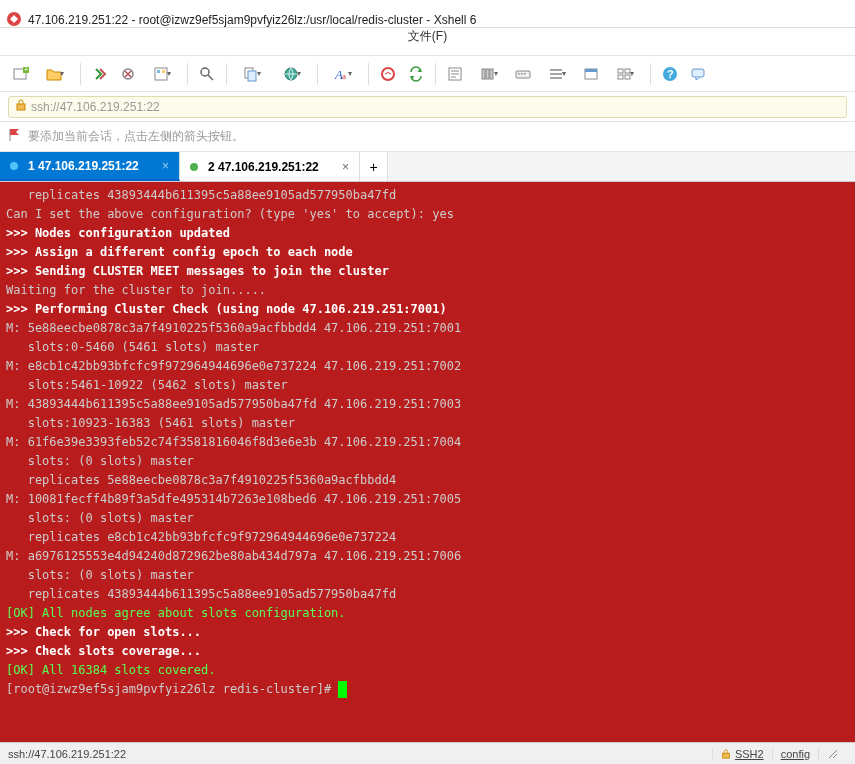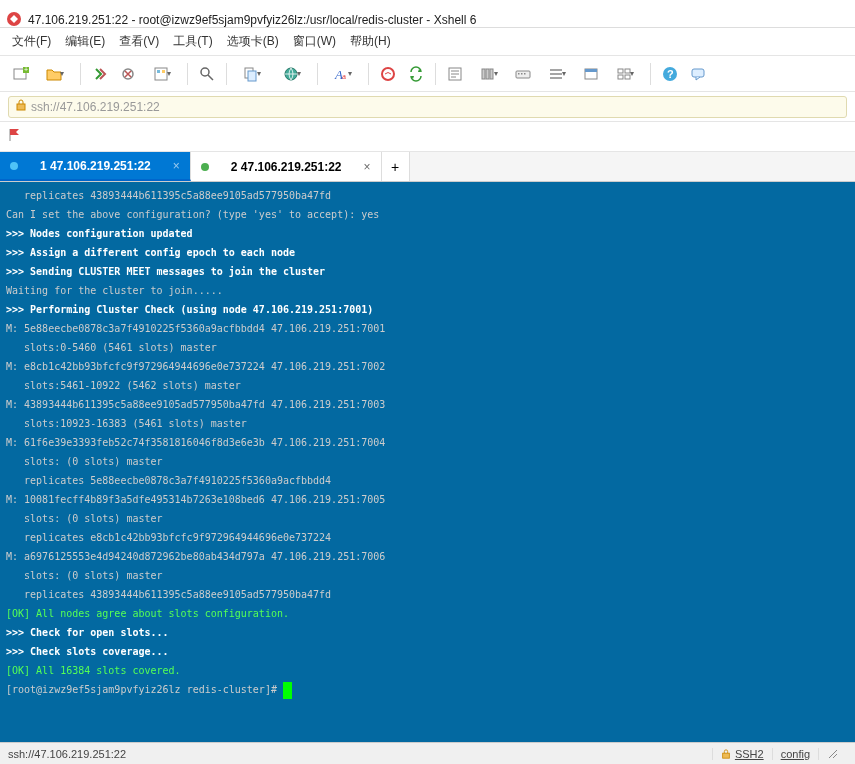--- a/index.html
+++ b/index.html
@@ -1,39 +1,39 @@
 <!DOCTYPE html>
 <html><head>
 <meta charset="utf-8">
 <style>
 * { margin: 0; padding: 0; box-sizing: border-box; }
 body { font-family: "Microsoft YaHei", Tahoma, sans-serif; font-size: 12px; background: #f0f0f0; width: 855px; height: 764px; overflow: hidden; display: flex; flex-direction: column; }
 .titlebar { height: 28px; background: #fff; border-bottom: 1px solid #ddd; display: flex; align-items: flex-end; padding: 0 6px; gap: 6px; }
 .titlebar .icon { width: 16px; height: 16px; }
 .titlebar-text { font-size: 12px; color: #222; }
-.menubar { height: 28px; background: #fff; border-bottom: 1px solid #e5e5e5; display: flex; align-items: center; padding: 0 12px; gap: 14px; }
+.menubar { height: 28px; background: #fff; border-bottom: 1px solid #e5e5e5; display: flex; align-items: center; padding: 0 12px; gap: 14px; flex-direction: column; }
 .menu-item { cursor: pointer; color: #333; }
 .toolbar { height: 36px; background: #fff; border-bottom: 1px solid #e5e5e5; display: flex; align-items: center; padding: 0 8px; gap: 2px; }
 .tool-btn { width: 26px; height: 26px; display: flex; align-items: center; justify-content: center; cursor: pointer; border-radius: 2px; }
 .tool-btn.wide { width: 38px; }
 .tool-sep { width: 1px; height: 22px; background: #ddd; margin: 0 4px; }
 .addrbar { height: 30px; background: #fff; border-bottom: 1px solid #e5e5e5; display: flex; align-items: center; padding: 0 8px; }
 .addr-box { flex: 1; height: 22px; border: 1px solid #e0dab0; background: #fdfbeb; border-radius: 3px; display: flex; align-items: center; padding: 0 6px; gap: 4px; }
 .addr-text { color: #999; font-size: 12px; }
 .hintbar { height: 30px; background: #fff; border-bottom: 1px solid #e5e5e5; display: flex; align-items: center; padding: 0 8px; gap: 6px; color: #999; }
 .tabbar { height: 30px; background: #f5f5f5; border-bottom: 1px solid #ccc; display: flex; align-items: stretch; }
-.tab { display: flex; align-items: center; padding: 0 10px; gap: 22px; cursor: pointer; border-right: 1px solid #ddd; min-width: 180px; background: #fff; }
+.tab { display: flex; align-items: center; padding: 0 10px; gap: 10px; cursor: pointer; border-right: 1px solid #ddd; min-width: 180px; background: #fff; }
 .tab.active { background: #0078d4; color: #fff; border-bottom: 2px solid #0066cc; }
 .tab .dot { width: 8px; height: 8px; border-radius: 50%; }
 .tab.active .dot { background: #4fc3f7; }
 .tab .dot.green { background: #4caf50; }
 .tab-label { font-weight: bold; }
 .tab-close { margin-left: auto; opacity: 0.6; cursor: pointer; }
 .tab-add { width: 28px; display: flex; align-items: center; justify-content: center; cursor: pointer; background: #fff; border-right: 1px solid #ddd; font-size: 14px; }
-.terminal { flex: 1; background: #0369a1; color: #ccc; font-family: Consolas, monospace; font-size: 10px; padding: 4px 6px; overflow: hidden; white-space: pre; line-height: 19px; }
+.terminal { flex: 1; background: #b91c1c; color: #ccc; font-family: Consolas, monospace; font-size: 12px; padding: 4px 6px; overflow: hidden; white-space: pre; line-height: 19px; }
 .terminal .bold { font-weight: bold; color: #fff; }
 .terminal .green { color: #5f5; }
 .cursor { display: inline-block; width: 9px; height: 17px; background: #0f0; vertical-align: middle; }
 .statusbar { height: 22px; background: #f0f0f0; border-top: 1px solid #ccc; display: flex; align-items: center; padding: 0 8px; font-size: 11px; color: #444; }
 .statusbar .spacer { flex: 1; }
 .statusbar .cell { padding: 0 8px; border-left: 1px solid #ddd; display: flex; align-items: center; gap: 4px; text-decoration: underline; }
 .lock-icon { width: 10px; height: 10px; }
 .dropdown-arrow { font-size: 8px; color: #666; margin-left: -2px; }
 </style>
 </head>
@@ -206,20 +206,21 @@
         </svg></span>
     <span class="addr-text">ssh://47.106.219.251:22</span>
   </div>
 </div>
 
 <div class="hintbar">
   <span><svg width="14" height="14">
         <path d="M2 1 L2 13" stroke="#888"></path>
         <path d="M2 1 L11 1 L8 4 L11 7 L2 7 Z" fill="#d44"></path>
       </svg></span>
+  <span>要添加当前会话，点击左侧的箭头按钮。</span>
 </div>
 
 <div class="tabbar">
   <div class="tab active">
     <span class="dot"></span>
     <span class="tab-label">1 47.106.219.251:22</span>
     <span class="tab-close">×</span>
   </div>
   <div class="tab">
     <span class="dot green"></span>

